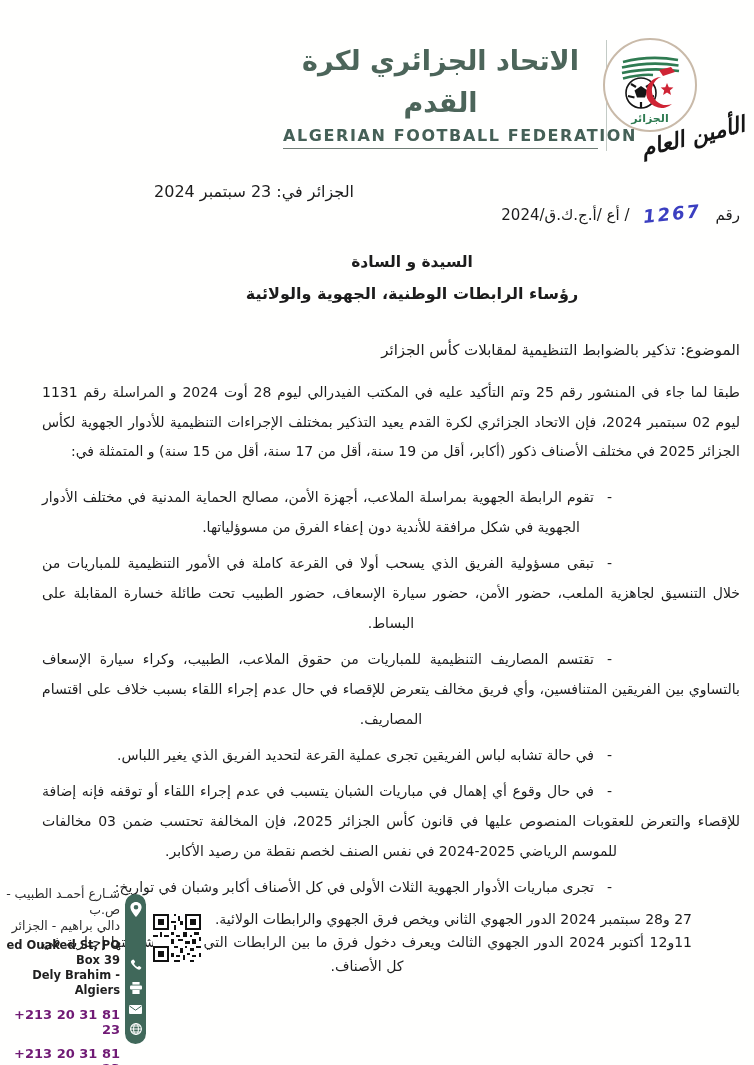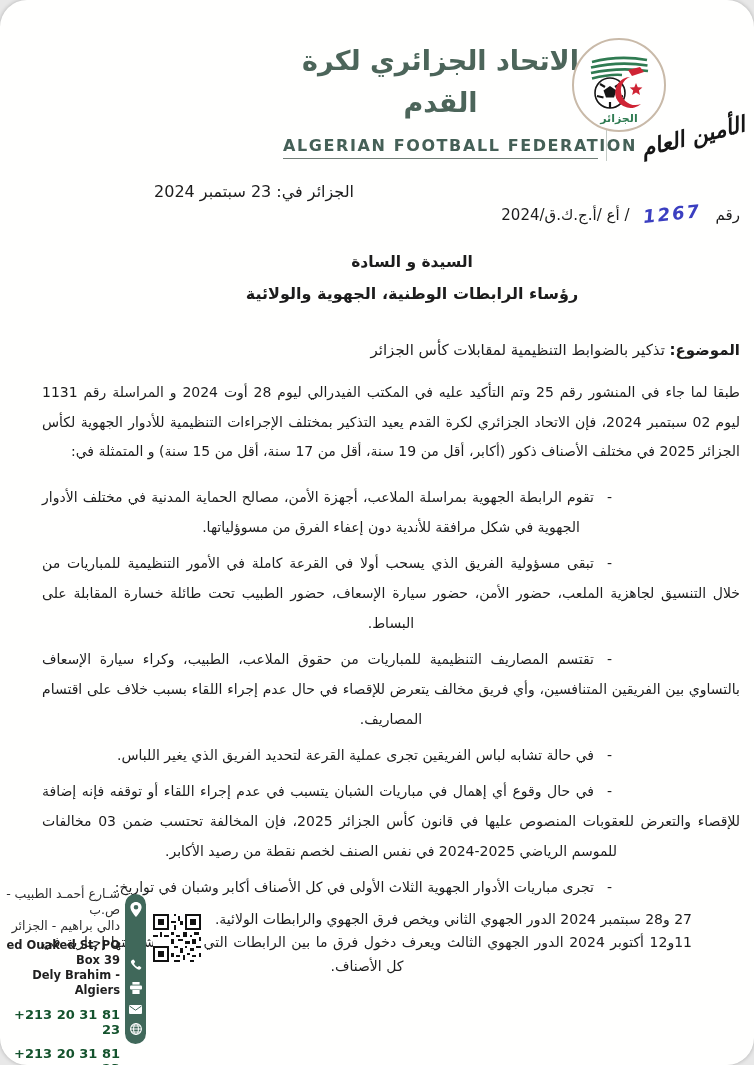--- a/index.html
+++ b/index.html
@@ -1,60 +1,59 @@
 <!DOCTYPE html>
 <html lang="ar"><head>
 <meta charset="utf-8">
 <style>
   html,body{margin:0;padding:0;background:#e8e8e8;}
   .page{
     position:relative;width:754px;height:1065px;background:#fffffe;
     font-family:"DejaVu Sans",sans-serif;color:#1c1c1c;overflow:hidden;
     box-shadow:0 0 4px rgba(0,0,0,.25);
-    border-radius:27px;
   }
   
   .hdr-text{position:absolute;top:40px;left:283px;width:315px;text-align:center;border-right:1px solid #c3cbc6;padding-right:8px;}
   .title-ar{font-size:27px;font-weight:700;color:#4c655a;line-height:42px;direction:rtl;}
-  .title-en{font-size:16px;font-weight:700;color:#456057;letter-spacing:1.6px;margin-top:12px;white-space:nowrap;}
+  .title-en{font-size:16px;font-weight:700;color:#456057;letter-spacing:1.6px;margin-top:2px;white-space:nowrap;}
   .hdr-rule{border:none;border-top:1.5px solid #6f7d76;margin:3px 0 2px 0;}
   .tagline{font-size:10.5px;color:#99a49e;letter-spacing:.4px;white-space:nowrap;}
-  .logo{position:absolute;top:36px;left:570px;width:98px;height:98px;}
+  .logo{position:absolute;top:36px;left:601px;width:98px;height:98px;}
   .annotation{
     position:absolute;top:124px;right:6px;width:110px;text-align:center;
     font-size:22px;font-weight:700;font-style:italic;color:#161616;
     transform:rotate(-14deg);direction:rtl;letter-spacing:-1px;
   }
   
   .dateline{position:absolute;top:182px;right:400px;font-size:16px;font-weight:400;direction:rtl;white-space:nowrap;}
   .refline{position:absolute;top:203px;right:14px;direction:rtl;font-size:15px;display:flex;align-items:baseline;gap:14px;white-space:nowrap;}
   .ref-num{color:#3b3fc0;font-style:italic;font-weight:600;font-size:18px;transform:rotate(-6deg);letter-spacing:2px;}
   
   .recipients{position:absolute;top:246px;left:0;width:100%;padding-left:70px;box-sizing:border-box;text-align:center;direction:rtl;}
   .recip-1{font-size:15.5px;font-weight:700;line-height:32px;}
   .recip-2{font-size:16px;font-weight:700;line-height:32px;}
   .subject{position:absolute;top:341px;right:14px;direction:rtl;font-size:15px;}
-  .subject b{font-weight:700;}
+  .subject b{font-weight:400;}
   
   .body{position:absolute;top:378px;right:14px;left:42px;direction:rtl;font-size:14px;font-weight:500;}
   .intro{text-align:justify;line-height:29.5px;}
   .bullets{margin-top:15px;}
   .bullet{position:relative;margin-bottom:6px;}
   .bullet .marker{position:absolute;right:128px;top:0;line-height:30px;}
   .bullet .btext{text-align:justify;text-align-last:center;text-indent:146px;line-height:30px;}
   .bullet.single .btext{text-align-last:right;}
   .schedule{margin-top:2px;padding-right:48px;}
   .sched-item{line-height:23.5px;text-align:right;}
   .sched-item.wrap{text-align:justify;text-align-last:center;}
   
   .footer{position:absolute;left:0;top:886px;width:270px;height:175px;}
   .contact-col{position:absolute;left:0;top:0;width:120px;text-align:right;}
   .c-ar{font-size:12.5px;direction:rtl;color:#2e2e2e;line-height:16px;}
   .c-en{font-size:11.5px;font-weight:700;color:#1f1f1f;line-height:15px;}
-  .c-num{font-size:13px;font-weight:600;color:#14532d;}
+  .c-num{font-size:13px;font-weight:600;color:#701a75;}
   .mt4{margin-top:4px;} .mt8{margin-top:9px;}
   .bar{position:absolute;left:125px;top:8px;width:21px;height:150px;background:#40685a;border-radius:11px;}
   .bar .ic{position:absolute;left:0;width:21px;text-align:center;}
   .ic svg{display:inline-block;vertical-align:middle;}
   .qr{position:absolute;left:153px;top:28px;width:48px;height:48px;}
 </style>
 </head>
 <body>
 
 <div class="page">

